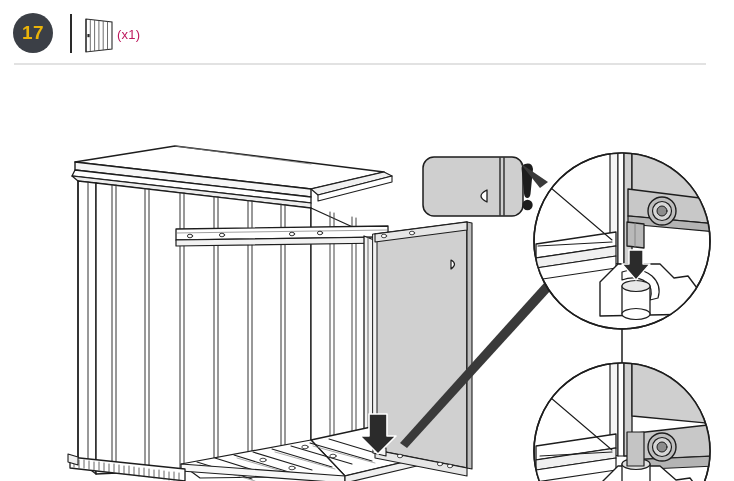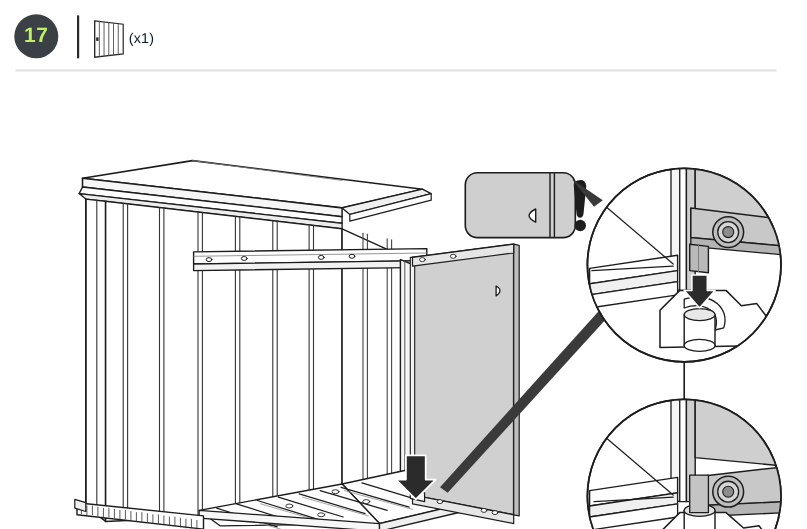--- a/index.html
+++ b/index.html
@@ -34,21 +34,21 @@
     left: 14px; top: 63px;
     width: 692px; height: 2px;
     background: #e2e2e2;
   }
   #step-badge {
     position: absolute;
     left: 13px; top: 13px;
     width: 40px; height: 40px;
     border-radius: 50%;
     background: #3b3f46;
-    color: #bef264;
+    color: #eab308;
     font-size: 19px;
     font-weight: bold;
     line-height: 40px;
     text-align: center;
     letter-spacing: 0.5px;
   }
   #header-sep {
     position: absolute;
     left: 70px; top: 14px;
     width: 2px; height: 39px;
@@ -56,21 +56,21 @@
   }
   #part-icon {
     position: absolute;
     left: 82px; top: 16px;
     width: 34px; height: 38px;
   }
   #part-qty {
     position: absolute;
     left: 117px; top: 27px;
     font-size: 13px;
-    color: #0f172a;
+    color: #be185d;
     letter-spacing: 0.2px;
   }
 
   
   #canvas-wrap {
     position: absolute;
     left: 0; top: 64px;
     width: 734px; height: 417px;
   }
   svg { display: block; }

